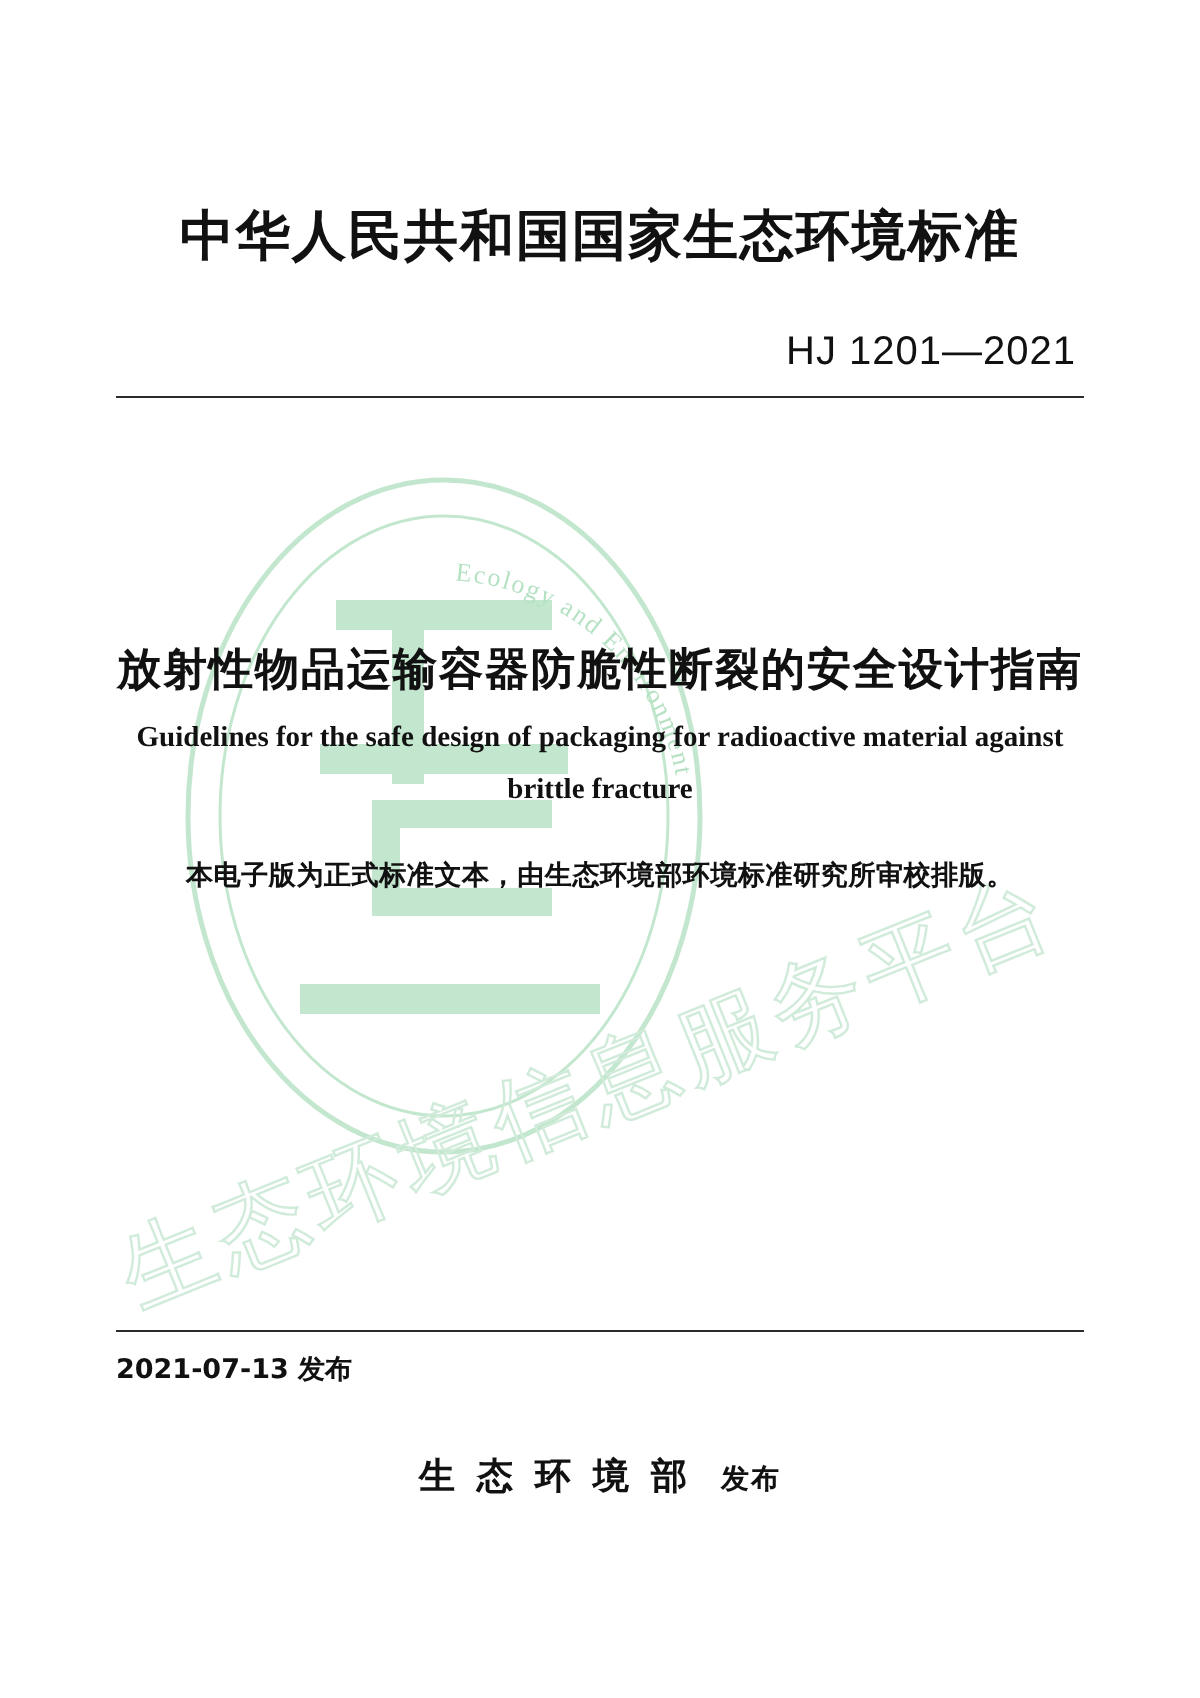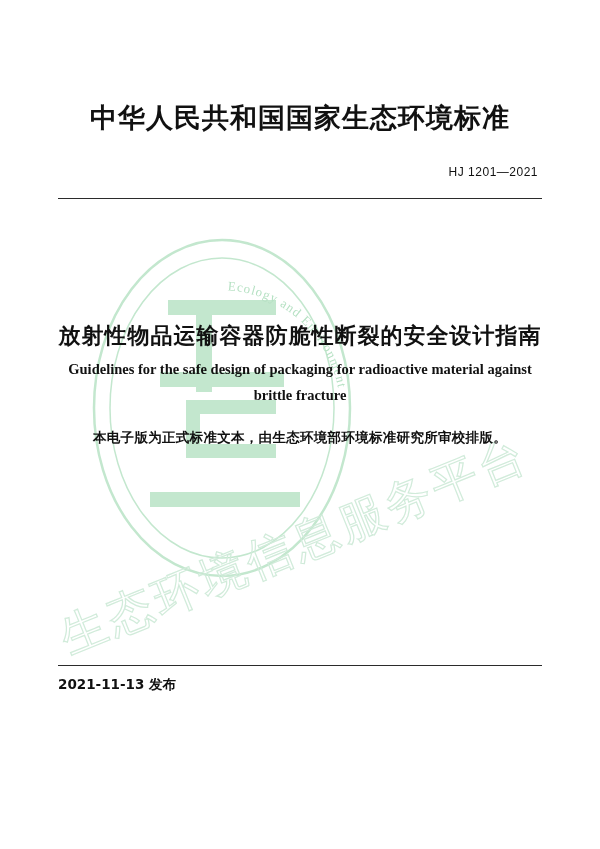--- a/index.html
+++ b/index.html
@@ -58,21 +58,21 @@
     font-weight: bold;
     letter-spacing: 1px;
     color: #111;
     z-index: 3;
   }
   .std-number {
     position: absolute;
     top: 165px;
     right: 62px;
     font-family: "Liberation Sans", sans-serif;
-    font-size: 12px;
+    font-size: 20px;
     color: #111;
     letter-spacing: 0.5px;
     z-index: 3;
   }
 
   
   .rule {
     position: absolute;
     left: 58px;
     width: 484px;
@@ -184,17 +184,20 @@
 
   <div class="title-block">
     <div class="cn-title">放射性物品运输容器防脆性断裂的安全设计指南</div>
     <div class="en-title">Guidelines for the safe design of packaging for radioactive material against brittle fracture</div>
     <div class="note">本电子版为正式标准文本，由生态环境部环境标准研究所审校排版。</div>
   </div>
 
   <div class="rule rule-bottom"></div>
 
   <div class="dates">
-    <span>2021-11-13 发布</span>
+    <span>2021-07-13 发布</span>
   </div>
 
+  <div class="issuer">
+    <span class="org">生态环境部</span><span class="verb">发布</span>
+  </div>
 
 </div>
 
 </body></html>

